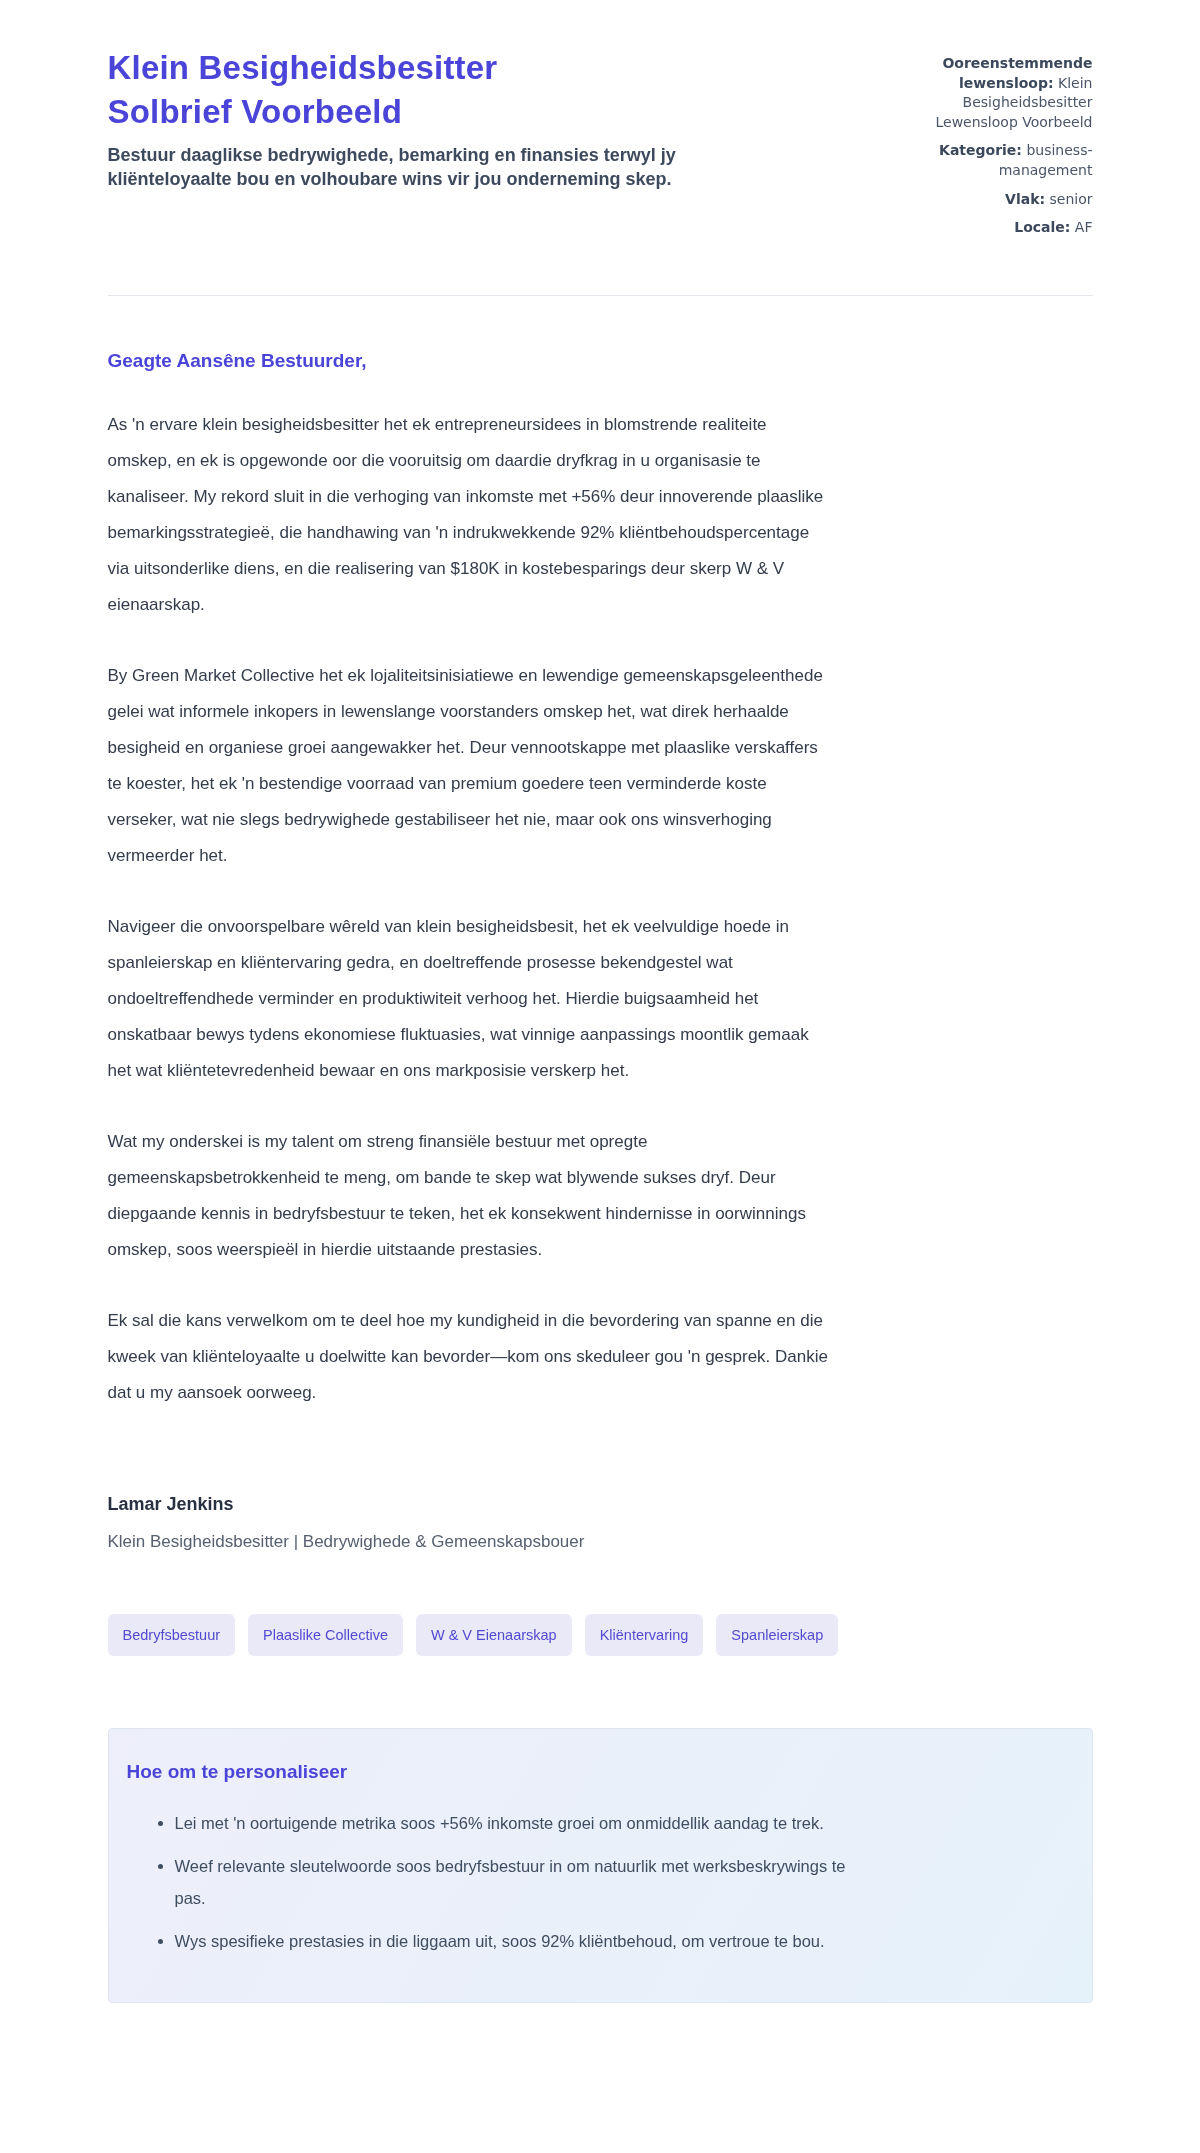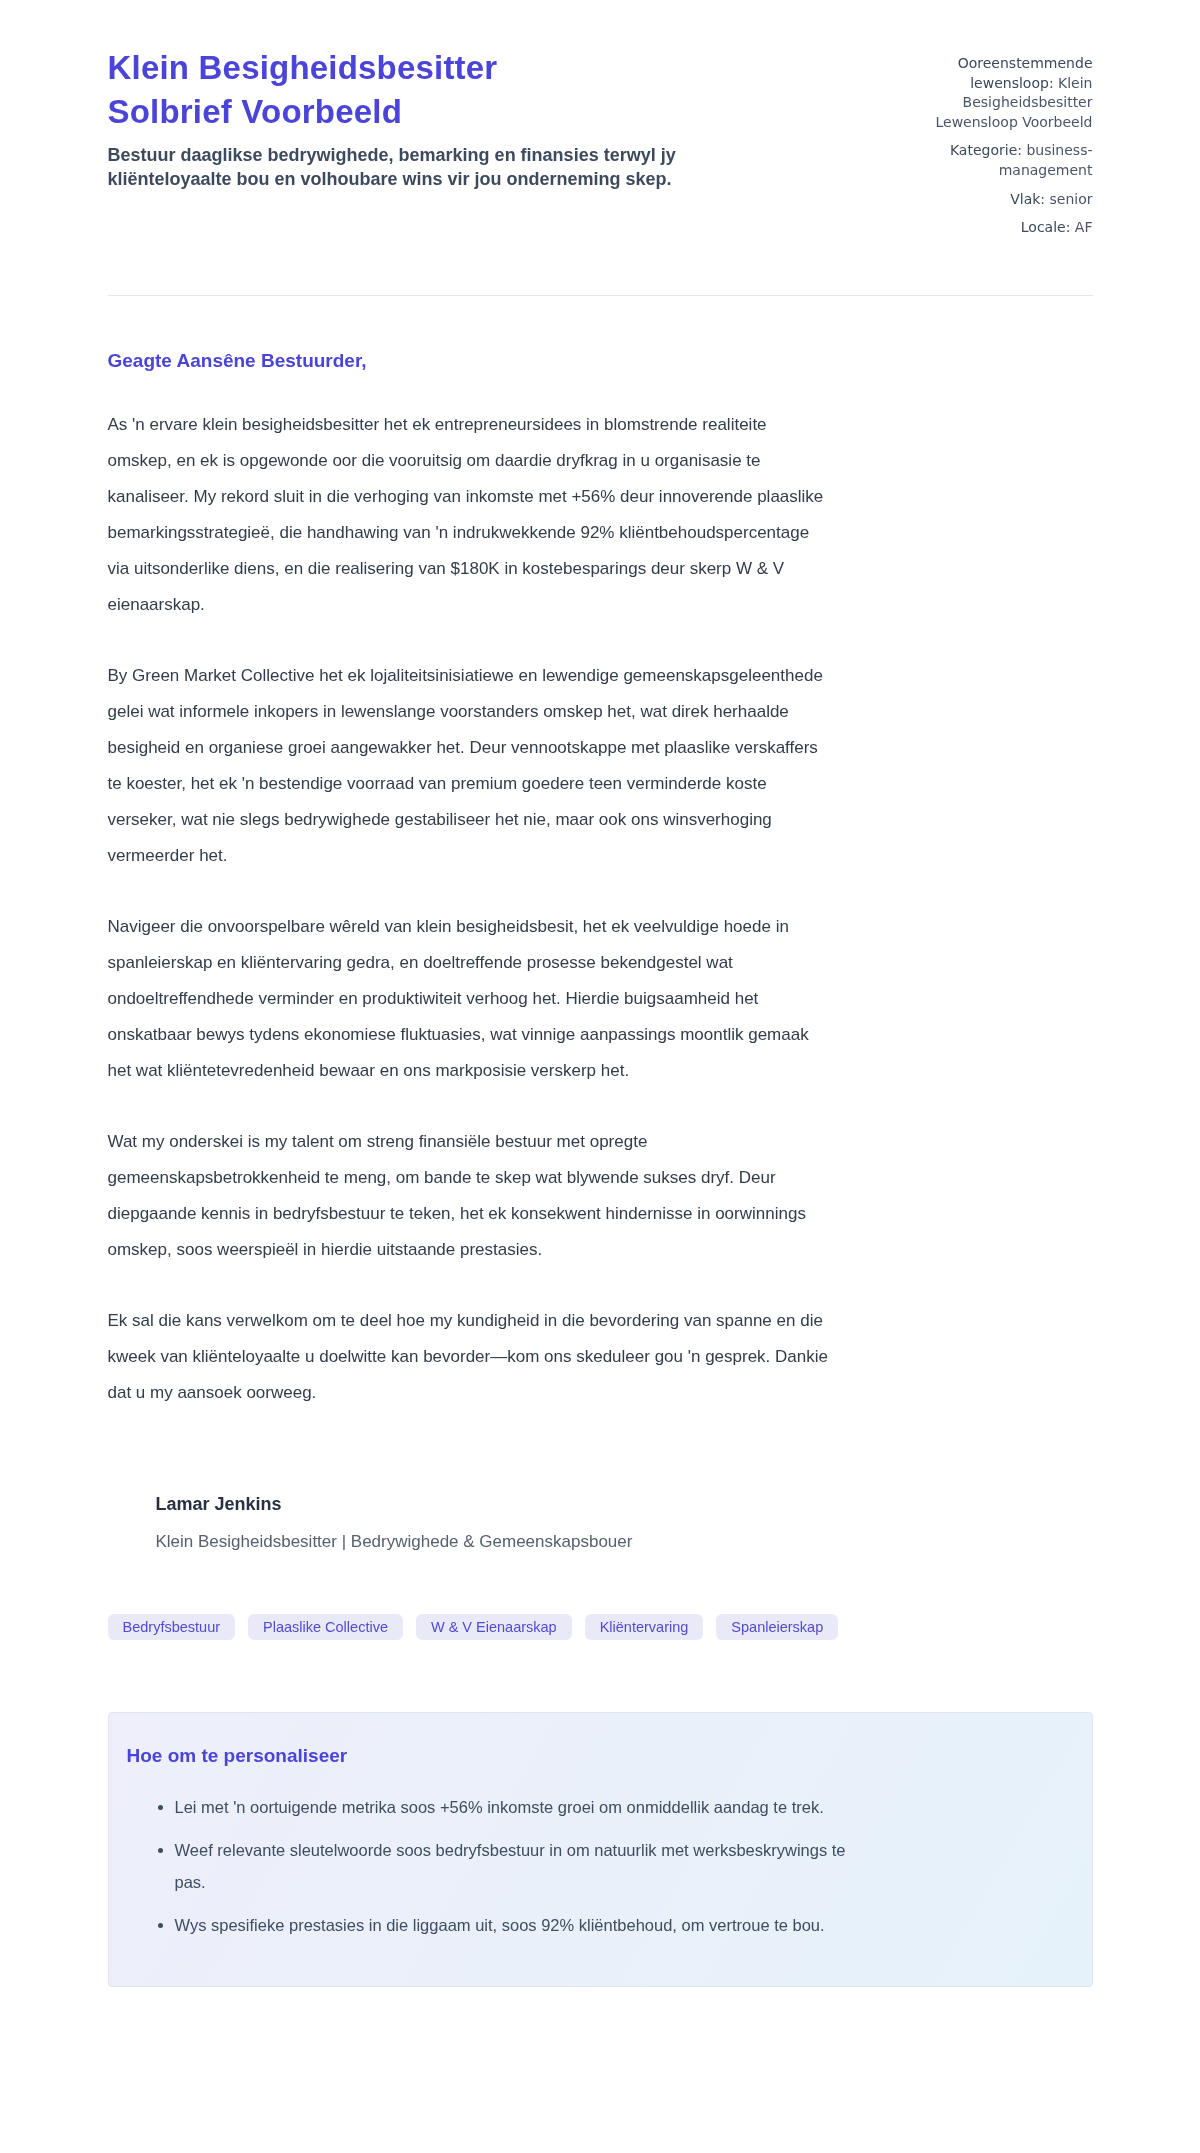--- a/index.html
+++ b/index.html
@@ -44,39 +44,39 @@
     width: 205px;
     flex: 0 0 auto;
     text-align: right;
     font-family: "DejaVu Sans", "Liberation Sans", sans-serif;
     font-size: 14px;
     line-height: 1.4;
     color: #4a5568;
     padding-top: 8px;
   }
   .meta-row { margin-bottom: 9px; }
-  .meta-row .meta-label { font-weight: normal; color: #3b485c; }
+  .meta-row .meta-label { font-weight: bold; color: #3b485c; }
 
   
   .letter { margin-top: 54px; }
   .greeting {
     font-size: 19px;
     font-weight: bold;
     color: #4b44d8;
   }
   .letter p.body-par {
     font-size: 17px;
     line-height: 2.12;
     color: #333c4b;
     max-width: 728px;
     margin: 35px 0;
   }
 
   
-  .signature { margin-top: 82px; margin-left: 48px; }
+  .signature { margin-top: 82px; }
   .signature-name {
     font-size: 18px;
     font-weight: bold;
     color: #273142;
   }
   .signature-role {
     margin-top: 17px;
     font-size: 17px;
     color: #566070;
   }
@@ -86,21 +86,21 @@
     margin-top: 62px;
     display: flex;
     flex-wrap: wrap;
     gap: 13px;
   }
   .tag {
     display: inline-block;
     background: #eae9f8;
     color: #514bd0;
     font-size: 14.5px;
-    padding: 5px 15px;
+    padding: 13px 15px;
     border-radius: 6px;
     cursor: default;
     white-space: nowrap;
   }
 
   
   .tips {
     margin-top: 72px;
     margin-bottom: 64px;
     border: 1px solid #dfe6f2;

